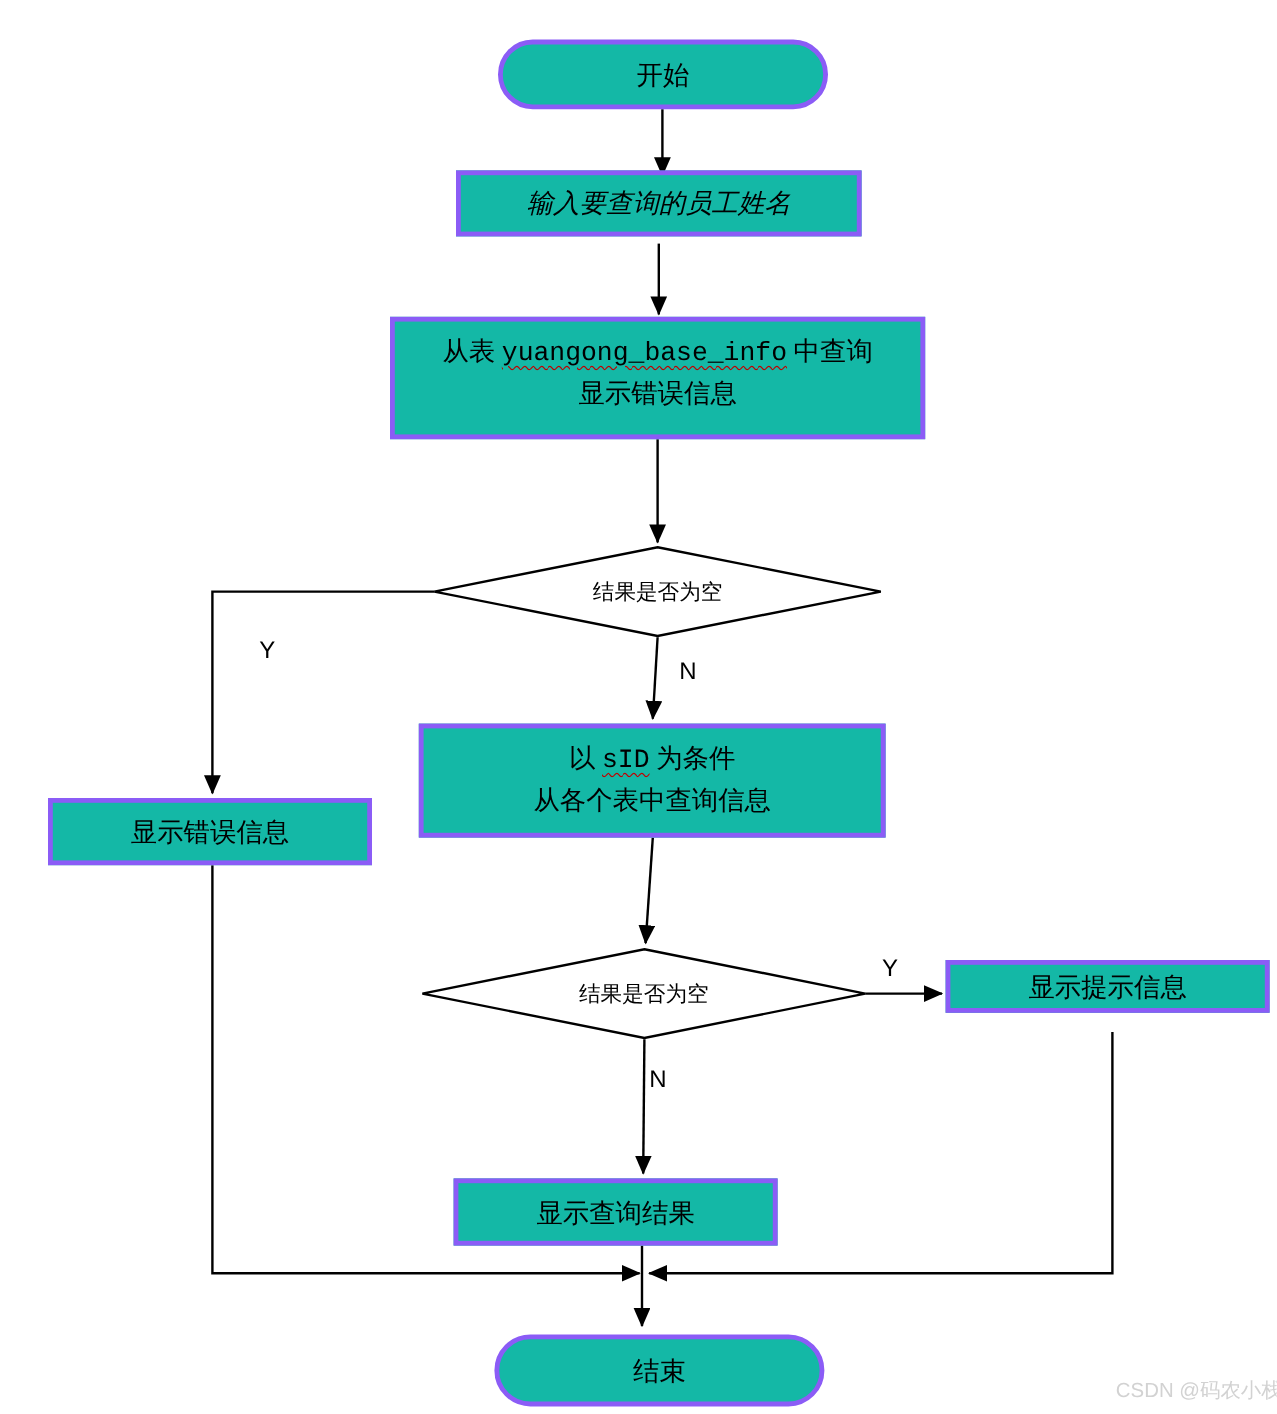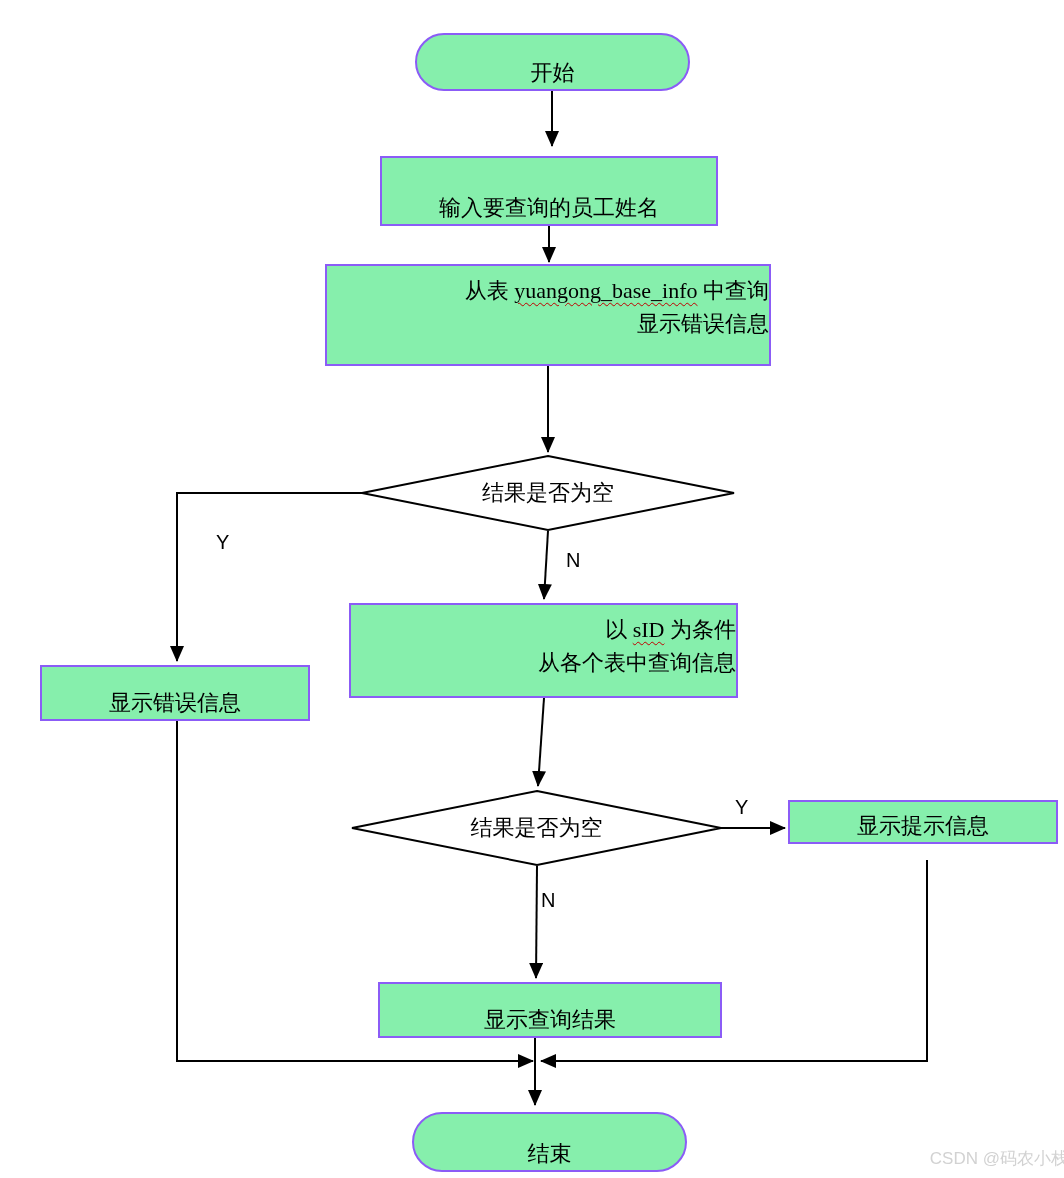--- a/index.html
+++ b/index.html
@@ -4,32 +4,32 @@
 <style>
   html,body{margin:0;padding:0;background:#ffffff;}
   .canvas{
     position:relative;width:1064px;height:1178px;background:#ffffff;
     font-family:"Liberation Serif","DejaVu Serif",serif;color:#000;overflow:hidden;
   }
   svg.wires{position:absolute;left:0;top:0;width:1064px;height:1178px;}
   .wires line,.wires polyline{stroke:#000;stroke-width:2;fill:none;}
   .wires polygon{stroke:#000;stroke-width:2;fill:#ffffff;}
   .node{
-    position:absolute;box-sizing:border-box;border:2px solid #8b5cf6;background:#86efac;
-    display:flex;align-items:flex-end;justify-content:center;text-align:center;
+    position:absolute;box-sizing:border-box;border:4px solid #8b5cf6;background:#14b8a6;
+    display:flex;align-items:center;justify-content:center;text-align:center;
     font-size:22px;line-height:33px;
   }
   .oval{border-radius:30px;}
   .multi{flex-direction:column;justify-content:flex-start;padding-top:8px;}
   .dlabel{
     position:absolute;display:flex;align-items:center;justify-content:center;
-    text-align:center;font-size:22px;background:transparent;border:none;
+    text-align:center;font-size:18px;background:transparent;border:none;
   }
   .code{
-    font-family:Liberation Serif, serif;
+    font-family:Liberation Mono, monospace;
     text-decoration-line:underline;text-decoration-style:wavy;
     text-decoration-color:#c00000;text-decoration-thickness:1px;
     text-underline-offset:4px;
   }
   .edge-label{
     position:absolute;font-family:"Liberation Sans","DejaVu Sans",sans-serif;
     font-size:20px;color:#000;
   }
   .watermark{
     position:absolute;font-family:"Liberation Sans","DejaVu Sans",sans-serif;
@@ -61,21 +61,21 @@
     <polyline points="927,860 927,1061 541,1061" marker-end="url(#arr)"></polyline>
 
     <polygon points="548,456 734,493 548,530 362,493"></polygon>
     <polygon points="537,791 721,828 537,865 352,828"></polygon>
   </svg>
 
   <div class="node oval" style="left:415px;top:33px;width:275px;height:58px;">
     <span>开始</span>
   </div>
 
-  <div class="node" style="left:380px;top:156px;width:338px;height:70px;">
+  <div class="node" style="left:380px;top:142px;width:338px;height:55px;font-style:italic;">
     <span>输入要查询的员工姓名</span>
   </div>
 
   <div class="node multi" style="left:325px;top:264px;width:446px;height:102px;">
     <div>
       <span>从表 </span><span class="code">yuangong_base_info</span><span> 中查询</span>
     </div>
     <div>显示错误信息</div>
   </div>
 
@@ -95,21 +95,21 @@
   </div>
 
   <div class="dlabel" style="left:352px;top:791px;width:369px;height:74px;">
     <span>结果是否为空</span>
   </div>
 
   <div class="node" style="left:788px;top:800px;width:270px;height:44px;">
     <span>显示提示信息</span>
   </div>
 
-  <div class="node" style="left:378px;top:982px;width:344px;height:56px;">
+  <div class="node" style="left:378px;top:982px;width:270px;height:56px;">
     <span>显示查询结果</span>
   </div>
 
   <div class="node oval" style="left:412px;top:1112px;width:275px;height:60px;">
     <span>结束</span>
   </div>
 
   <div class="edge-label" style="left:216px;top:531px;">Y</div>
   <div class="edge-label" style="left:566px;top:549px;">N</div>
   <div class="edge-label" style="left:735px;top:796px;">Y</div>

